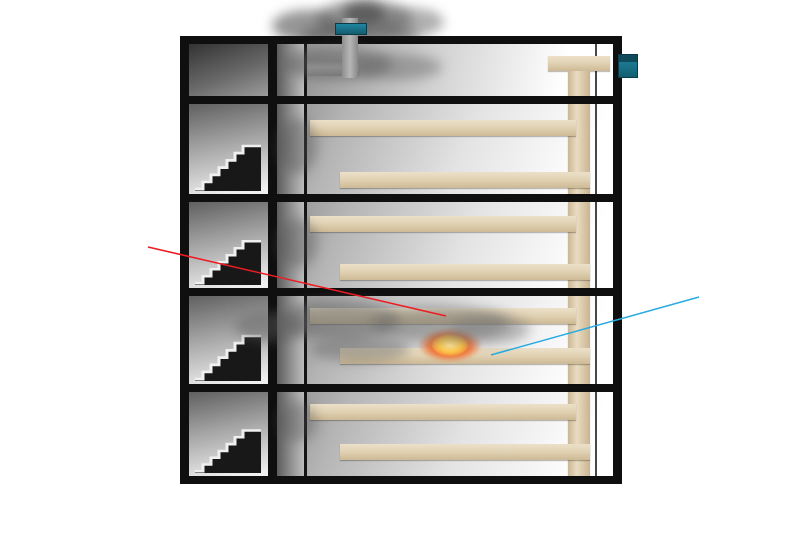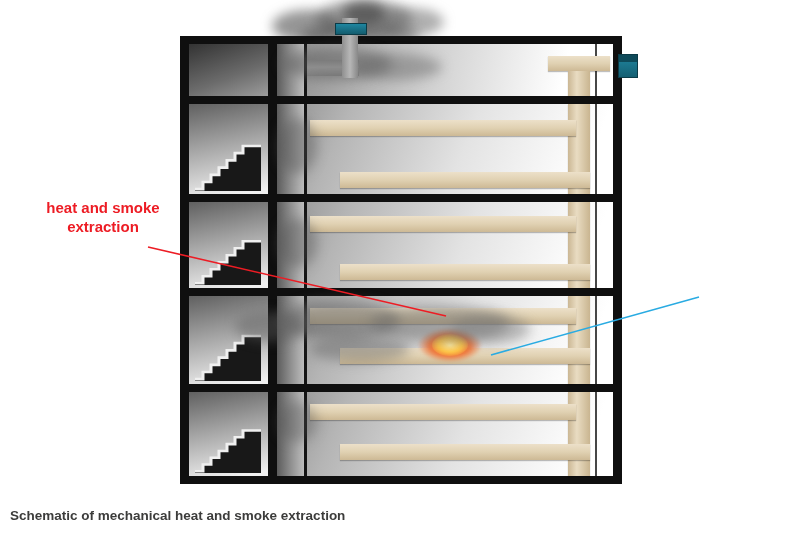--- a/index.html
+++ b/index.html
@@ -137,16 +137,14 @@
 
   <div class="fan" style="left:618px;top:54px;width:20px;height:24px">
     <div class="motor"></div>
   </div>
 
   <svg class="leaders" width="800" height="533" viewBox="0 0 800 533">
     <line x1="148" y1="247" x2="446" y2="316" stroke="#ed1c24" stroke-width="1.6"></line>
     <line x1="699" y1="297" x2="491" y2="355" stroke="#29abe2" stroke-width="1.6"></line>
   </svg>
 
-  <div class="label label-red">heat and smoke extraction</div>
 
-  <div class="caption">Schematic of mechanical heat and smoke extraction</div>
 </div>
 
 </body></html>

